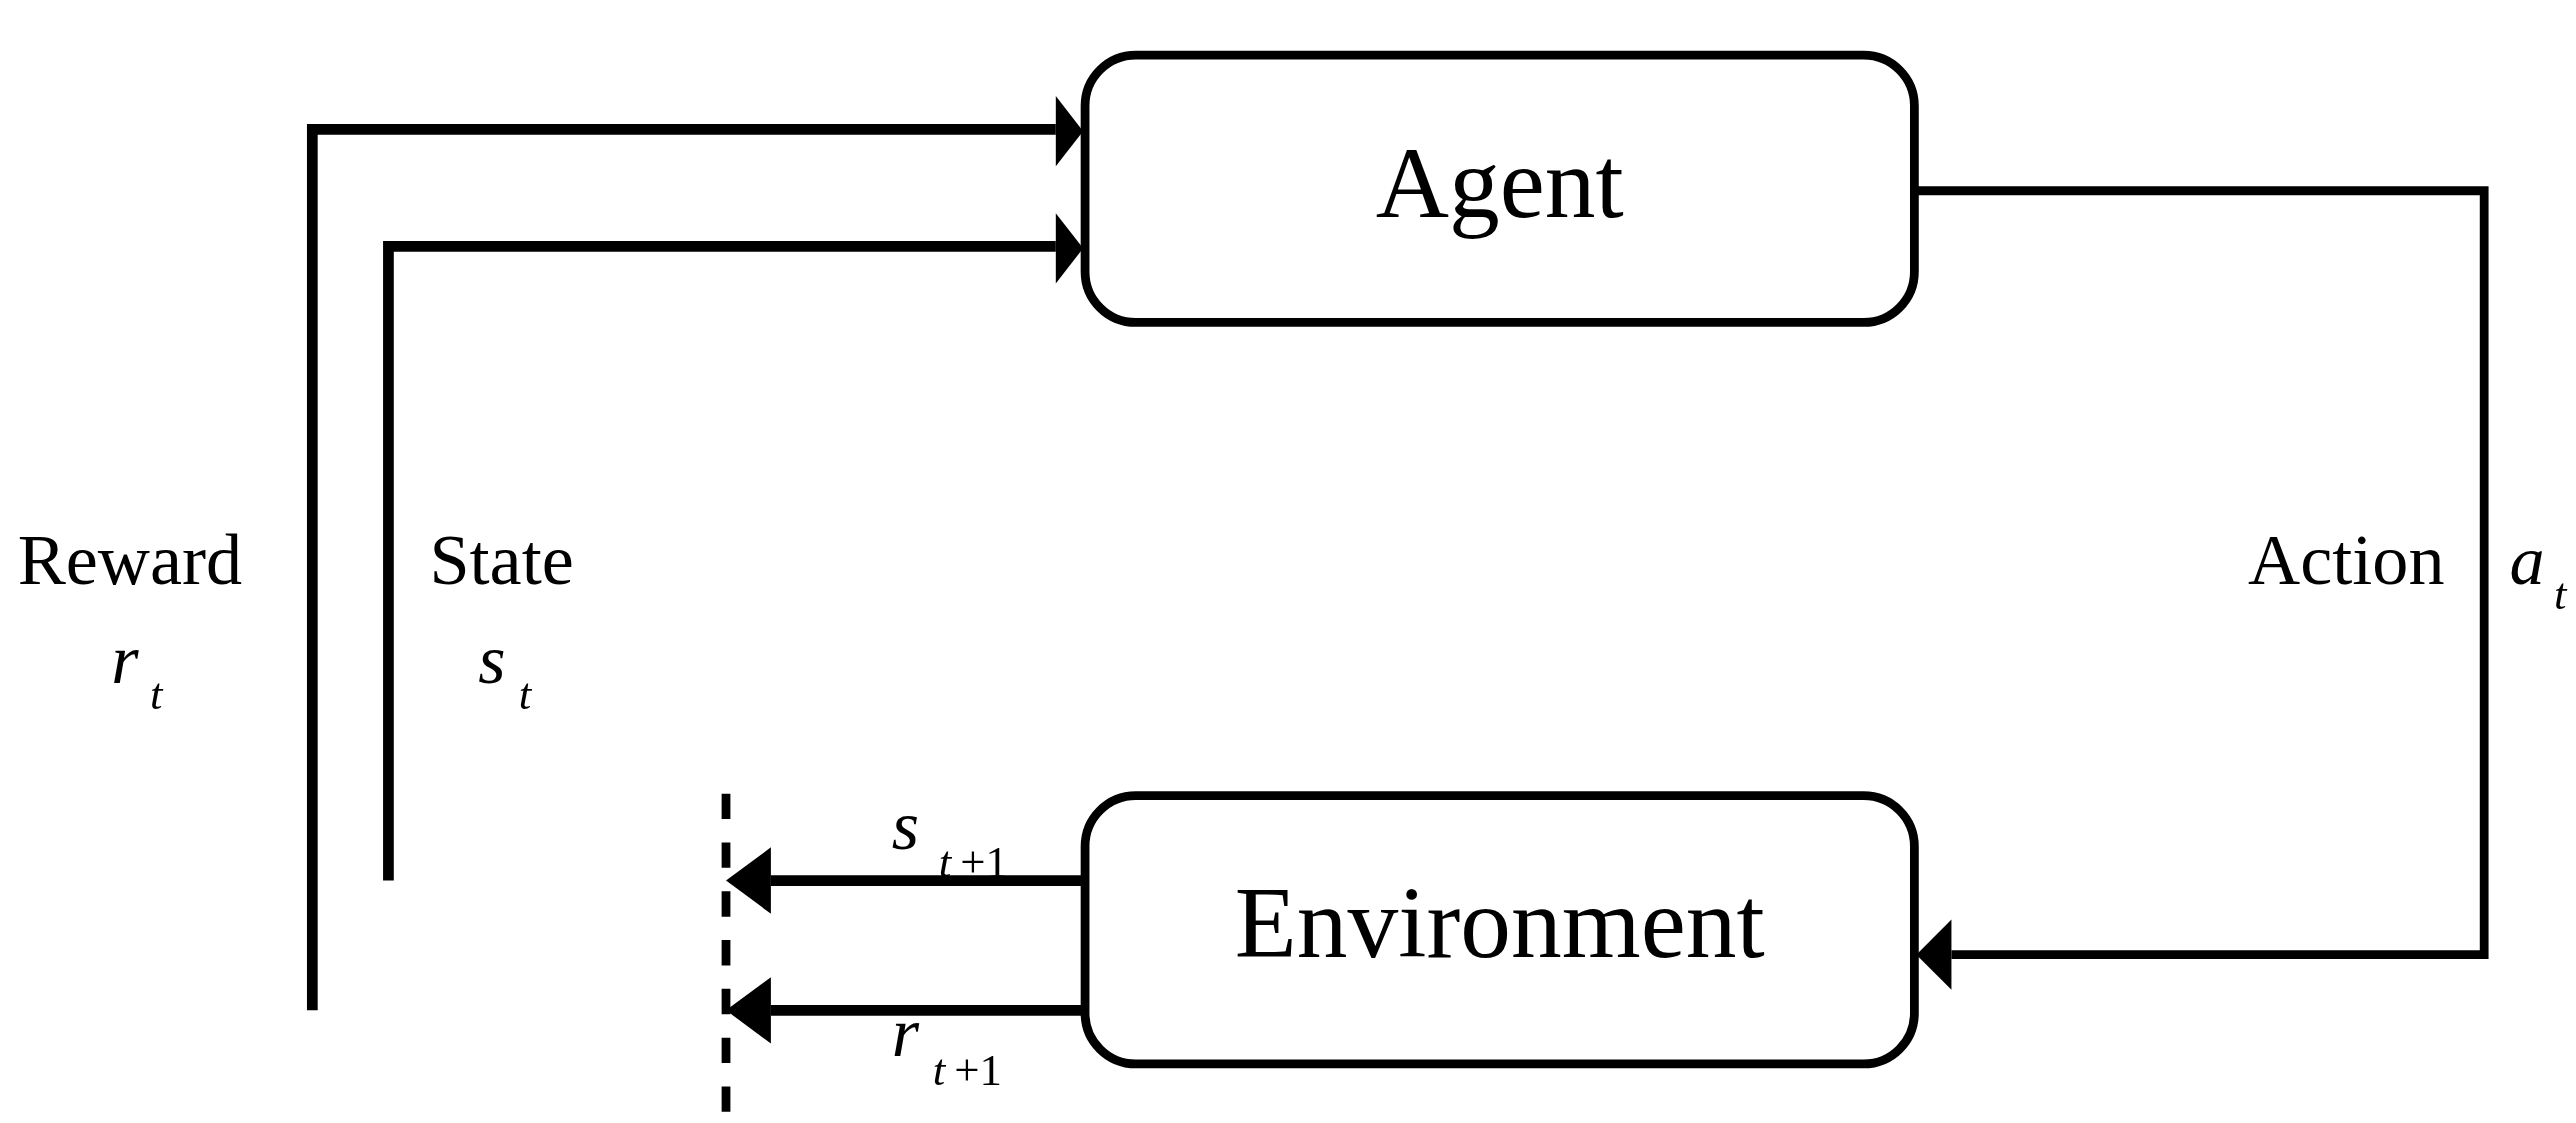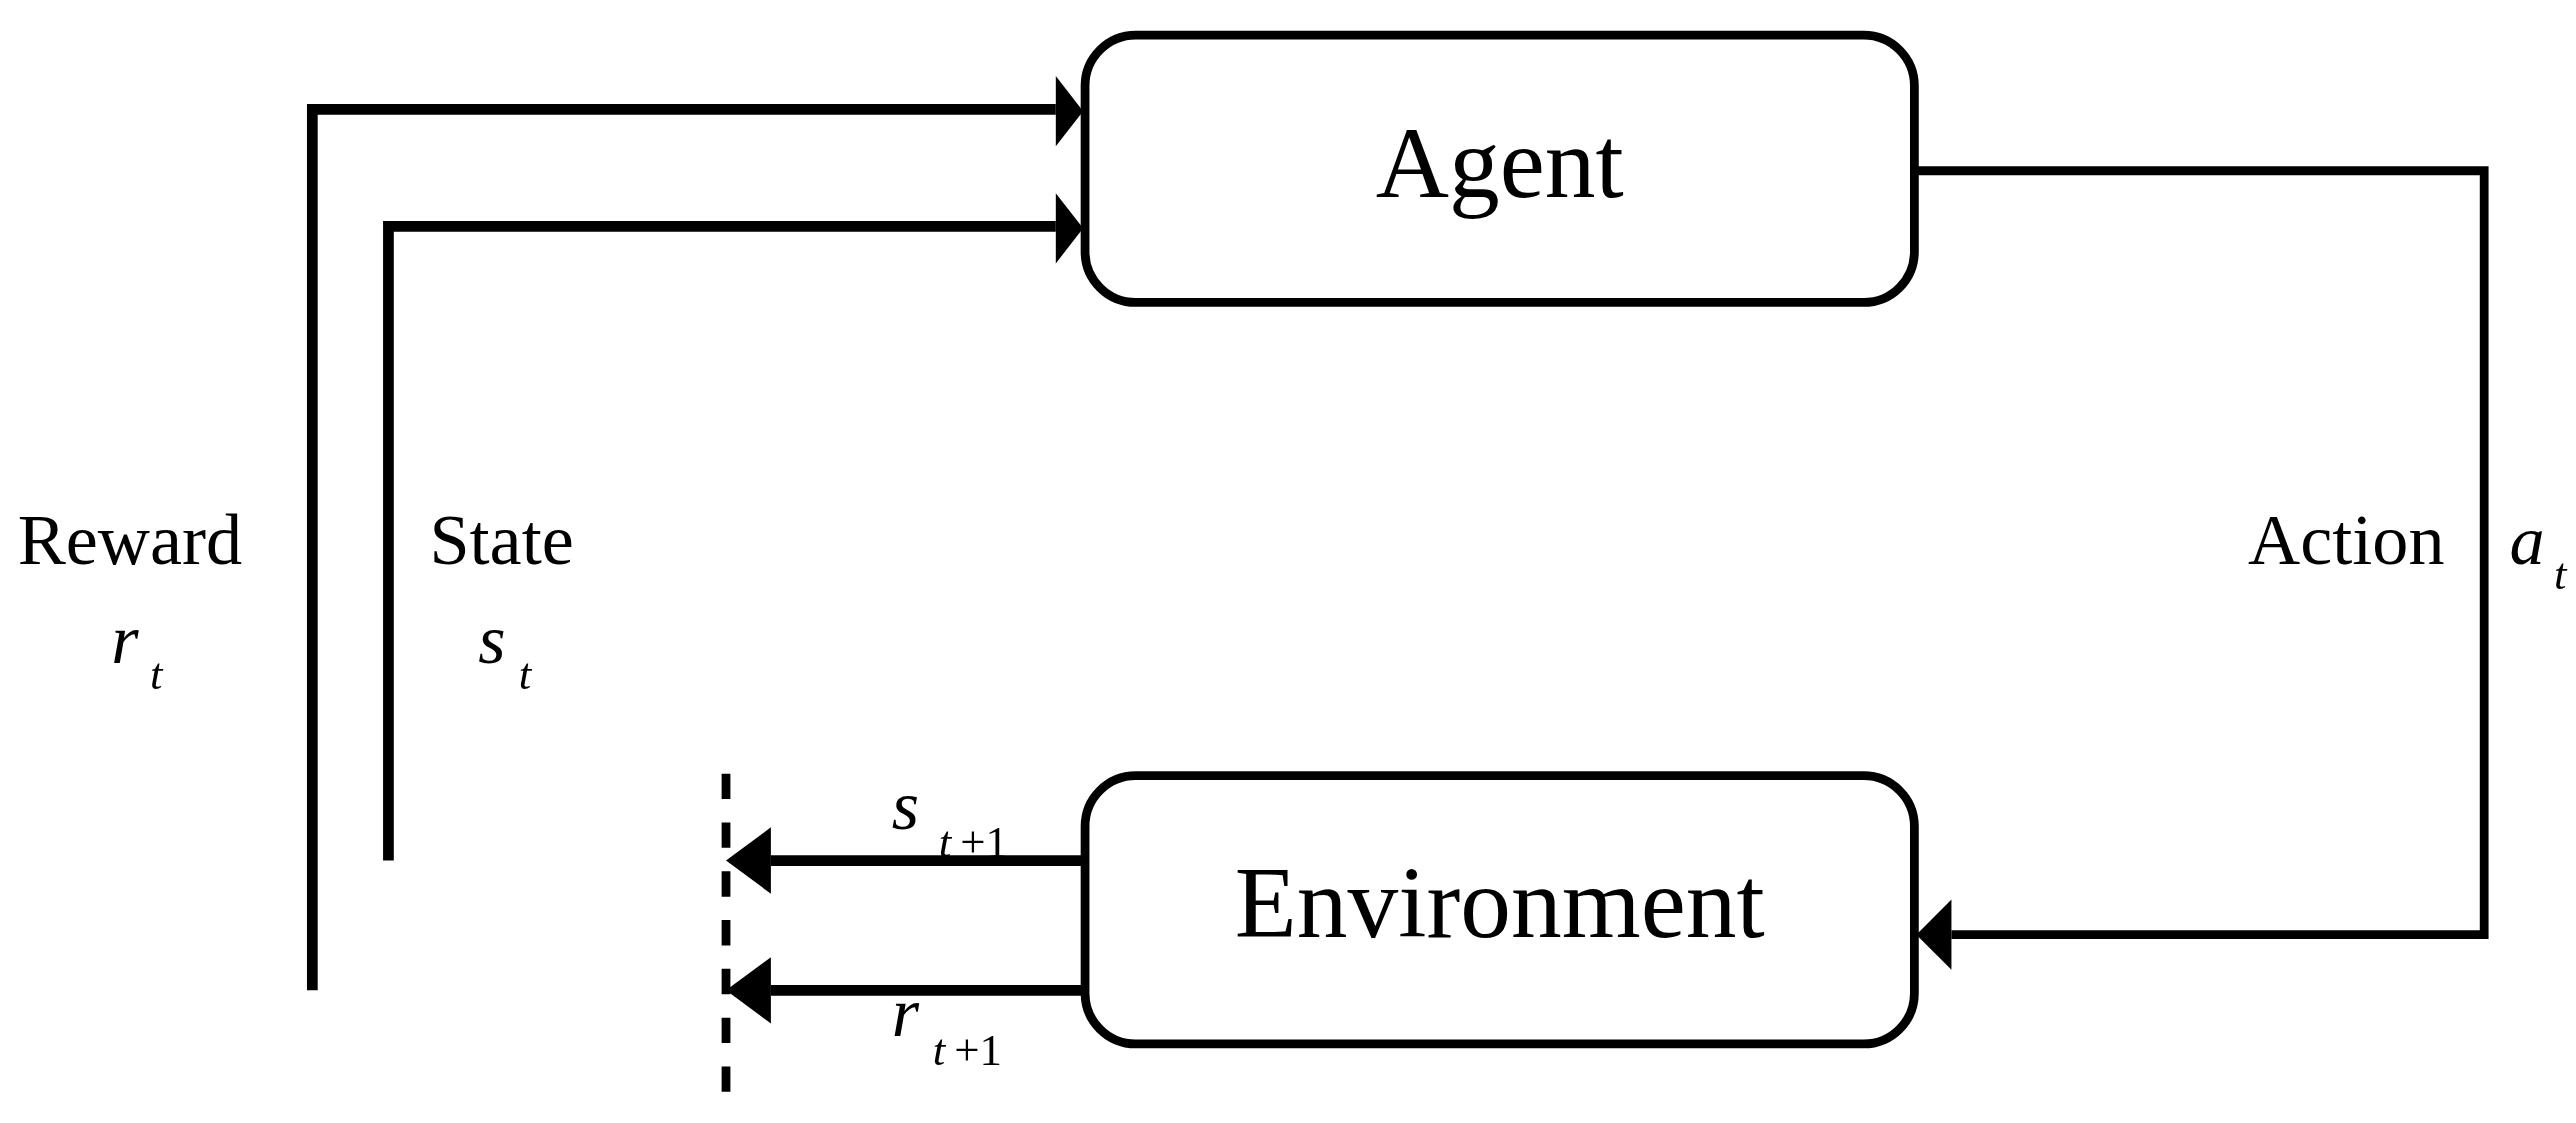--- a/index.html
+++ b/index.html
@@ -11,20 +11,21 @@
     width: 2576px;
     height: 1123px;
     overflow: hidden;
     font-family: "Liberation Serif", "DejaVu Serif", serif;
   }
   #diagram-root {
     position: relative;
     width: 2576px;
     height: 1037px;
     background: #ffffff;
+    margin-top: 20px;
   }
   svg#rl-canvas {
     position: absolute;
     left: 0;
     top: 0;
     width: 2576px;
     height: 1123px;
     display: block;
   }
   .node-box {

